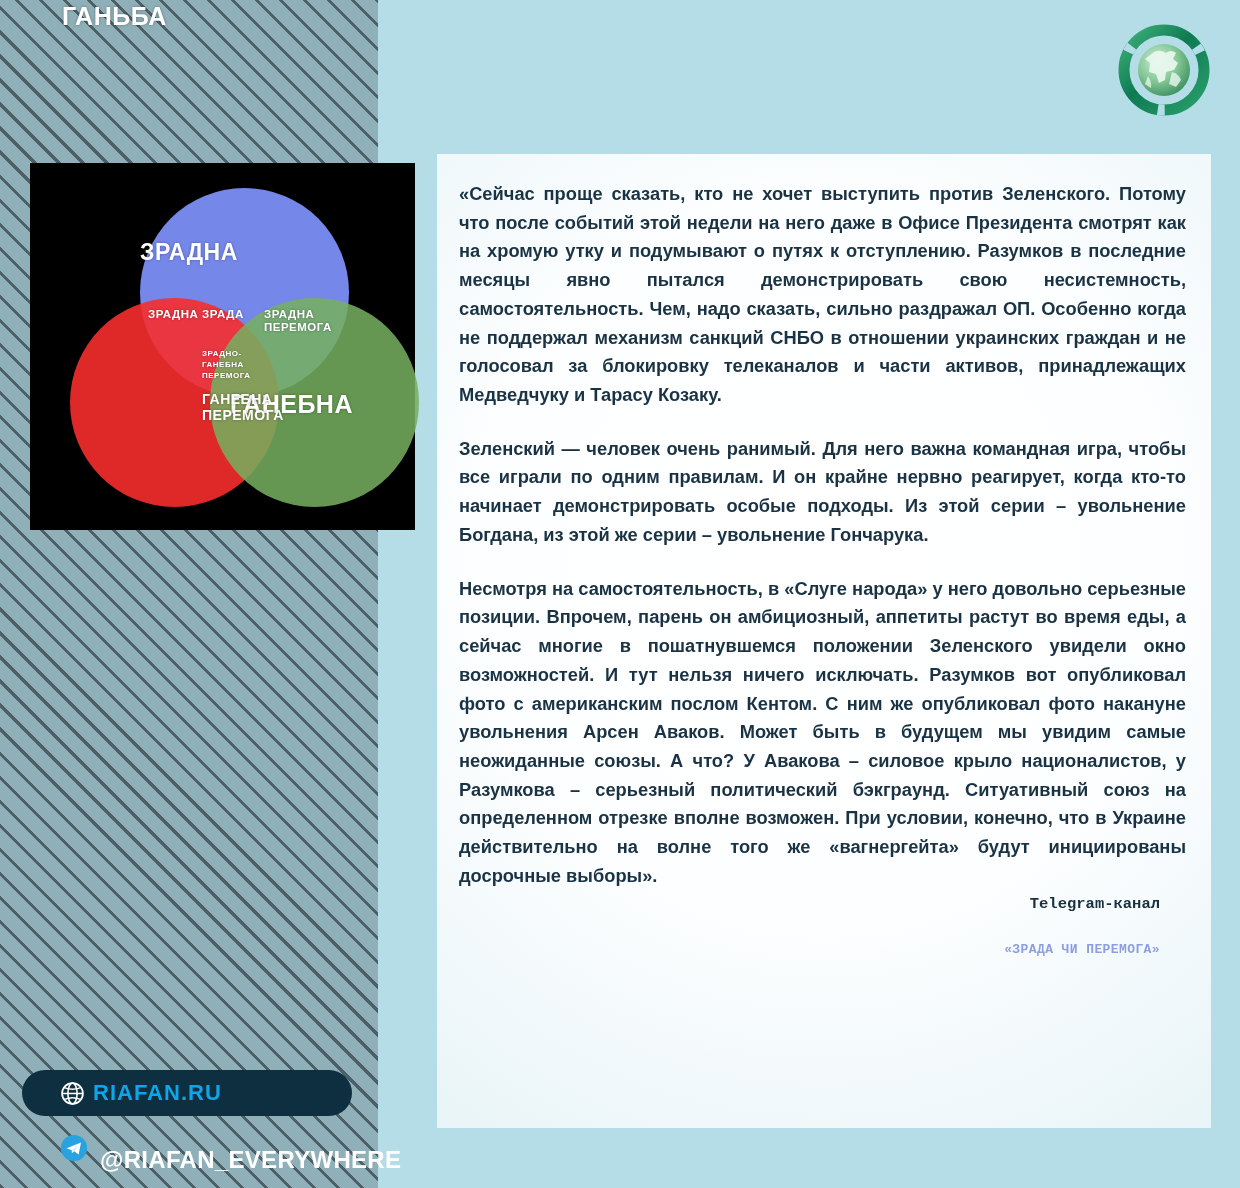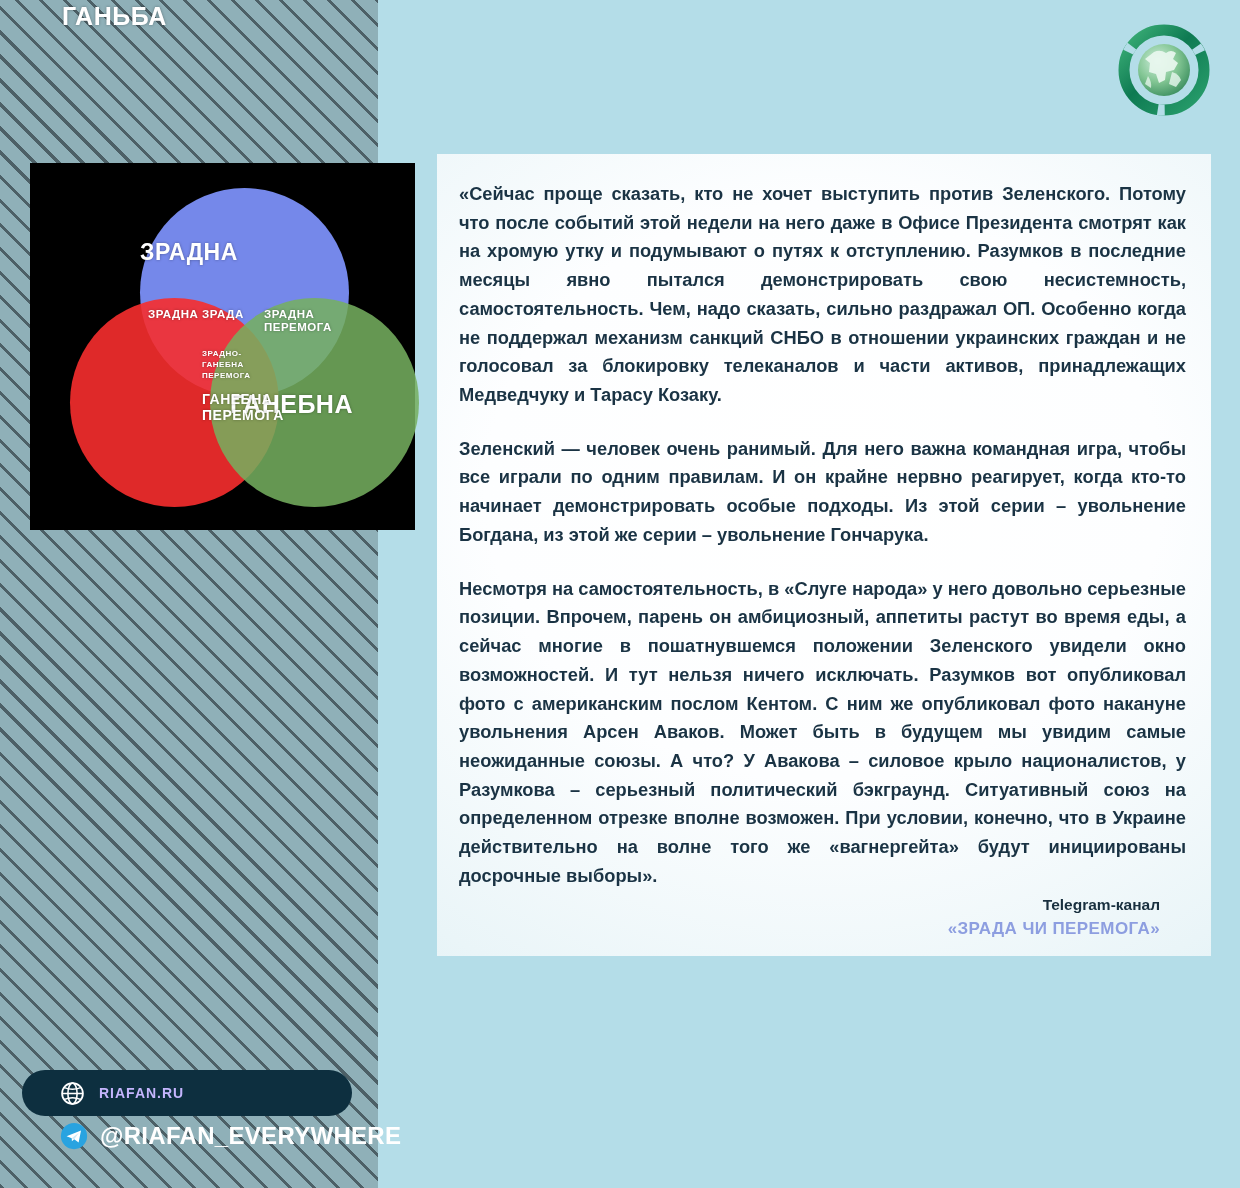--- a/index.html
+++ b/index.html
@@ -55,53 +55,53 @@
   #label-ganba{left:32px;top:388px;width:160px;font-size:25px;transform:translateY(-388px) translateY(0);}
   #label-ganba{left:32px;top:227px;width:160px;font-size:25px;}
   #label-peremoga{left:200px;top:227px;width:190px;font-size:25px;}
   #label-ganebna-zrada{left:118px;top:145px;width:110px;font-size:11.5px;}
   #label-zradna-peremoga{left:234px;top:145px;width:110px;font-size:11.5px;}
   #label-center{left:172px;top:186px;width:78px;font-size:8px;line-height:1.35;}
   #label-ganebna-peremoga{left:172px;top:228px;width:82px;font-size:14px;}
 
   
   #article-panel{
-    position:absolute;left:437px;top:154px;width:774px;height:802px;
+    position:absolute;left:437px;top:154px;width:774px;height:974px;
     background:
       radial-gradient(115% 95% at 50% 42%, #ffffff 0%, #fdfeff 38%, #eaf5f8 72%, #d6ecf1 100%);
   }
   #article-body{
     padding:26px 25px 0 22px;
   }
   .para{
     color:#1a3344;font-weight:bold;font-size:18.3px;line-height:1.57;
     text-align:justify;text-justify:inter-word;margin:0 0 25px 0;
   }
   .para:last-of-type{margin-bottom:8px;}
   #signature{
-    text-align:right;padding:0 26px 0 0;margin-top:-6px;
+    text-align:right;padding:0 26px 0 0;margin-top:-6px;font-family:Liberation Mono, monospace;
   }
   #telegram-kanal{
     color:#19303f;font-weight:bold;font-size:15.5px;line-height:1.5;
   }
   #channel-name{
-    color:#8d9ee0;font-weight:bold;font-size:17px;letter-spacing:.4px;line-height:1.55;
+    color:#8d9ee0;font-weight:bold;font-size:13px;letter-spacing:.4px;line-height:1.55;margin-top:24px;
   }
 
   
   #site-pill{
     position:absolute;left:22px;top:1070px;width:330px;height:46px;
     background:#0d2f3f;border-radius:23px;
     display:flex;align-items:center;padding-left:38px;box-sizing:border-box;
   }
-  #site-label{color:#c4b5fd;font-weight:bold;font-size:14px;letter-spacing:1px;margin-left:14px;}
+  #site-label{color:#0ea5e9;font-weight:bold;font-size:22px;letter-spacing:1px;margin-left:8px;}
   #tg-row{
     position:absolute;left:60px;top:1122px;display:flex;align-items:center;
   }
-  #tg-handle{color:#fff;font-weight:bold;font-size:24px;letter-spacing:.3px;margin-left:12px;}
+  #tg-handle{color:#fff;font-weight:bold;font-size:24px;letter-spacing:.3px;margin-left:12px;margin-top:24px;}
 </style>
 </head>
 <body>
 
 <div id="stripe-band"></div>
 
 <div id="logo">
   <svg viewBox="0 0 108 108" width="108" height="108" aria-hidden="true">
     <defs>
       <linearGradient id="ringGrad" x1="0" y1="0" x2="1" y2="1">

